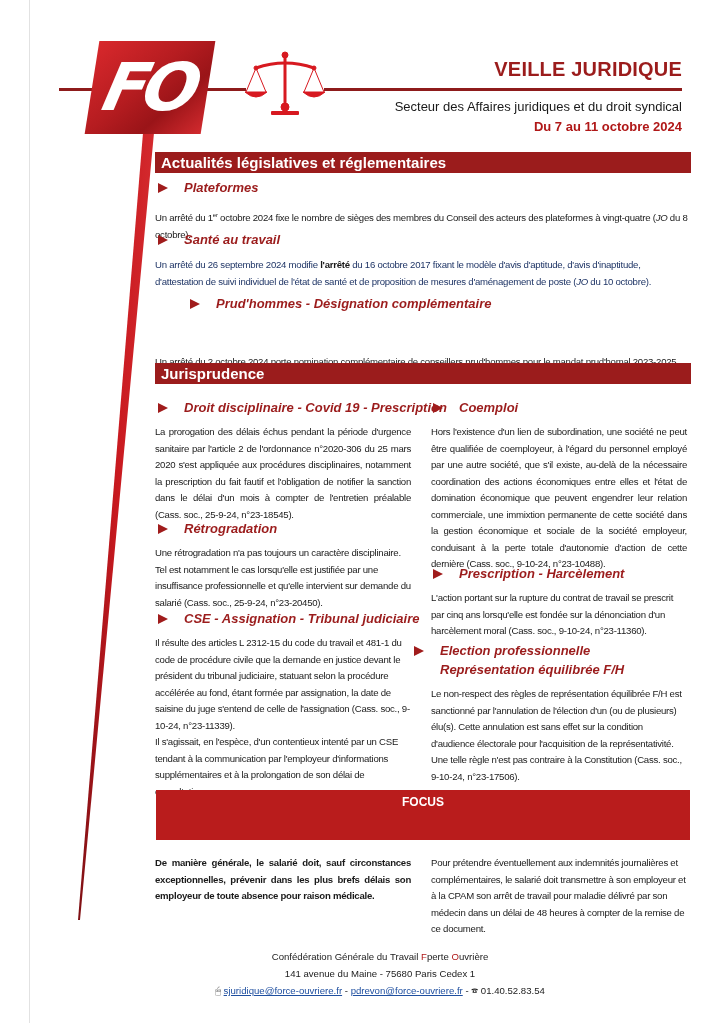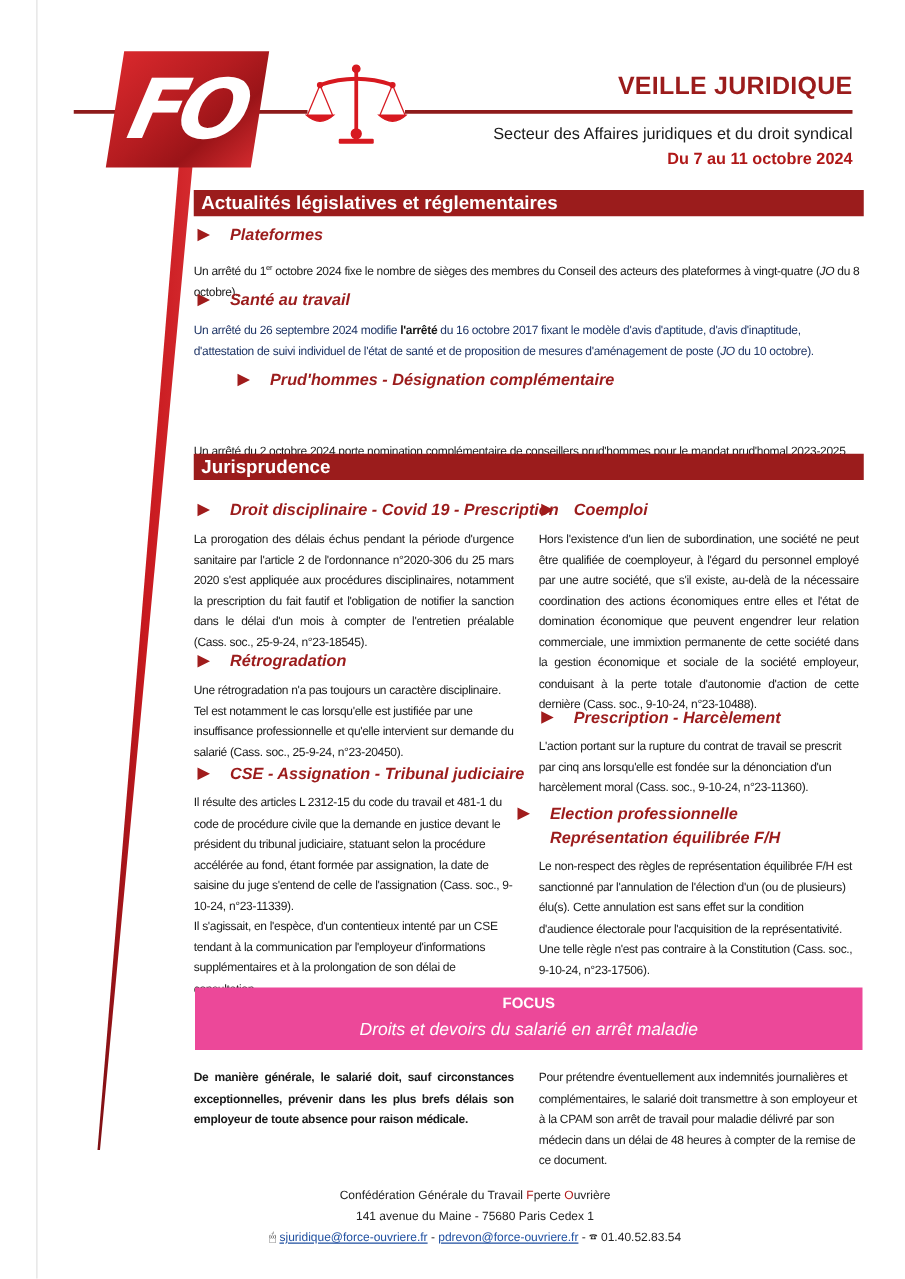--- a/index.html
+++ b/index.html
@@ -29,21 +29,21 @@
   .h2 .tri { width: 0; height: 0; border-top: 5px solid transparent; border-bottom: 5px solid transparent;
              border-left: 10px solid #a01c1c; margin-right: 16px; margin-top: 3px; flex: 0 0 auto; }
 
   .p { position: absolute; font-size: 9.6px; line-height: 16.5px; color: #1a1a1a; letter-spacing: -0.25px; }
   .p.j { text-align: justify; }
   .p.navy { color: #1f3566; }
   .b { font-weight: bold; }
   .i { font-style: italic; }
   sup { font-size: 6px; }
 
-  .focus { position: absolute; left: 156px; top: 790px; width: 534px; height: 50px; background: #ec4899; color: #fff; text-align: center; }
+  .focus { position: absolute; left: 156px; top: 790px; width: 534px; height: 50px; background: #b91c1c; color: #fff; text-align: center; }
   .focus .t1 { font-weight: bold; font-size: 12px; margin-top: 5px; }
   .focus .t2 { font-style: italic; font-size: 14px; margin-top: 6px; }
 
   .footer { position: absolute; left: 180px; width: 400px; text-align: center; font-size: 9.6px; color: #222; }
   .footer .red { color: #b01818; }
   .footer a { color: #1f4fa0; text-decoration: underline; }
 </style>
 </head>
 <body>
 
@@ -155,21 +155,20 @@
   <span class="tri"></span>
   <span>
     <span style="display:block;">Election professionnelle</span>
     <span style="display:block; margin-top:4px;">Représentation équilibrée F/H</span>
   </span>
 </div>
 <div class="p" style="left:431px; top:686px; width:256px;">Le non-respect des règles de représentation équilibrée F/H est sanctionné par l'annulation de l'élection d'un (ou de plusieurs) élu(s). Cette annulation est sans effet sur la condition d'audience électorale pour l'acquisition de la représentativité. Une telle règle n'est pas contraire à la Constitution (Cass. soc., 9-10-24, n°23-17506).</div>
 
 <div class="focus">
   <div class="t1">FOCUS</div>
-  <div class="t2">Droits et devoirs du salarié en arrêt maladie</div>
 </div>
 <div class="p j" style="left:155px; top:855px; width:256px;font-weight:bold;">De manière générale, le salarié doit, sauf circonstances exceptionnelles, prévenir dans les plus brefs délais son employeur de toute absence pour raison médicale.</div>
 <div class="p" style="left:431px; top:855px; width:256px;">Pour prétendre éventuellement aux indemnités journalières et complémentaires, le salarié doit transmettre à son employeur et à la CPAM son arrêt de travail pour maladie délivré par son médecin dans un délai de 48 heures à compter de la remise de ce document.</div>
 
 <div class="footer" style="top:951px;">
   <span>Confédération Générale du Travail </span><span class="red">F</span><span>perte </span><span class="red">O</span><span>uvrière</span>
 </div>
 <div class="footer" style="top:968px;">141 avenue du Maine - 75680 Paris Cedex 1</div>
 <div class="footer" style="top:985px;">
   <span>🖱</span>

